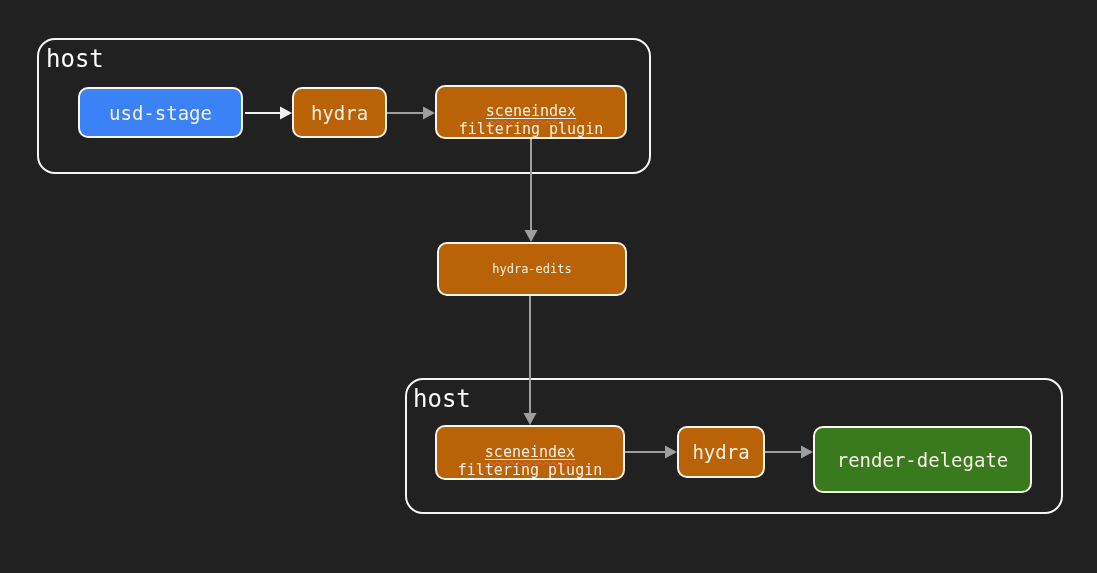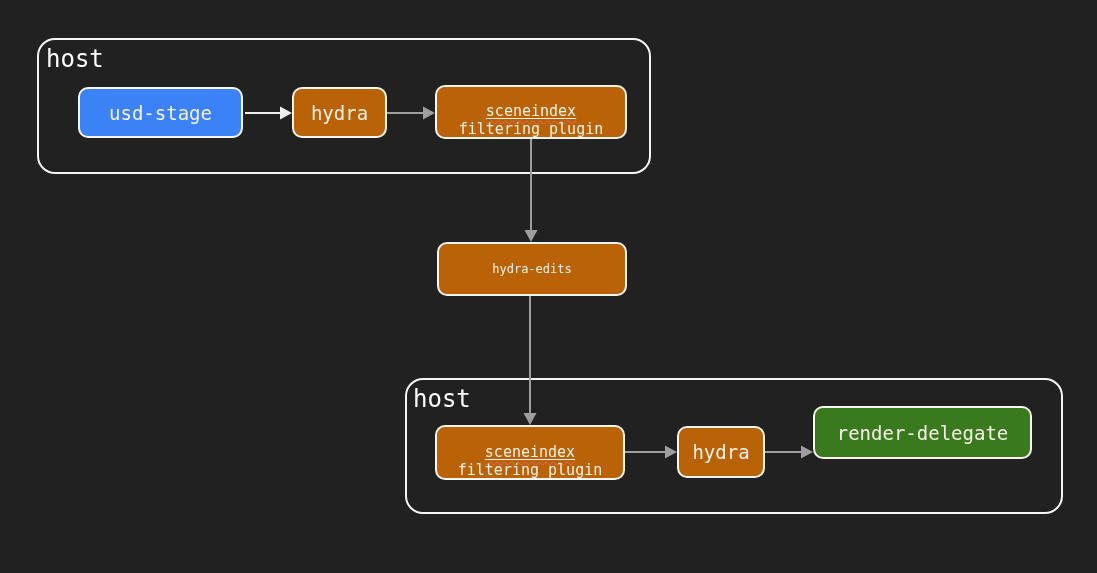--- a/index.html
+++ b/index.html
@@ -103,17 +103,17 @@
     <div class="two-line">
       <span class="u-solid"><span class="u-wavy" style="text-decoration-color: rgb(232, 101, 92);">sceneindex</span></span>
       <span>filtering plugin</span>
     </div>
   </div>
 
   <div class="node" style="left: 677px; top: 426px; width: 88px; height: 52px; background-color: rgb(185, 98, 8);">
     <span class="lbl">hydra</span>
   </div>
 
-  <div class="node" style="left: 813px; top: 406px; width: 219px; height: 53px; background-color: rgb(58, 122, 30);">
+  <div class="node" style="left: 813px; top: 426px; width: 219px; height: 67px; background-color: rgb(58, 122, 30);">
     <span class="lbl">render-delegate</span>
   </div>
 
 </div>
 
 </body></html>

